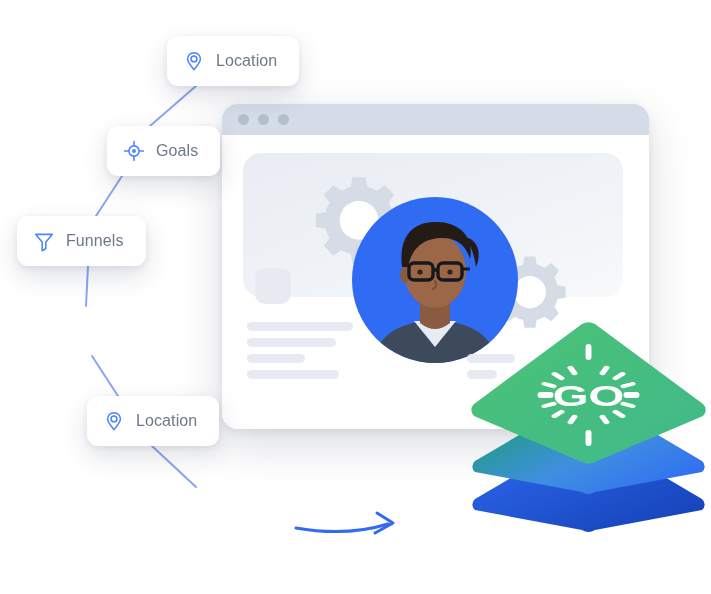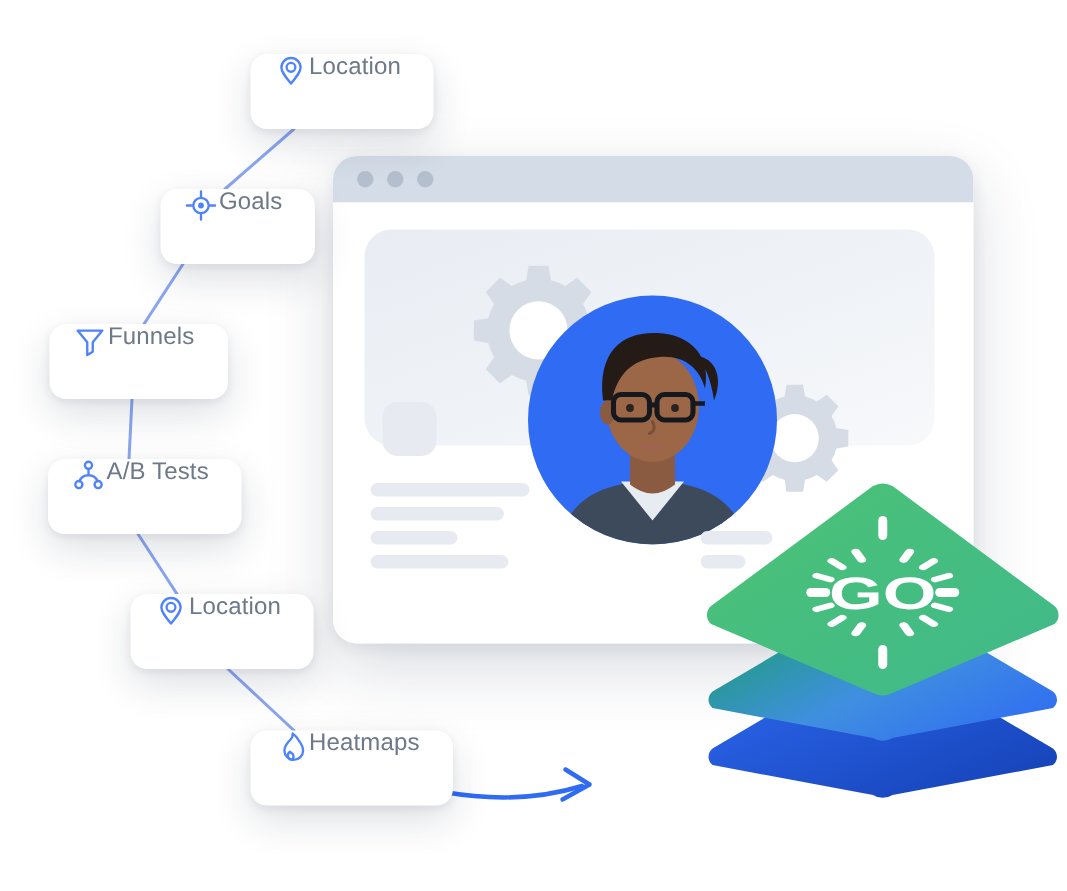--- a/index.html
+++ b/index.html
@@ -110,21 +110,22 @@
   .ph-l2 { left: 25px; top: 203px; width: 89px; }
   .ph-l3 { left: 25px; top: 219px; width: 58px; }
   .ph-l4 { left: 25px; top: 235px; width: 92px; }
   .ph-r1 { left: 245px; top: 219px; width: 48px; }
   .ph-r2 { left: 245px; top: 235px; width: 30px; }
 
   
   .pill {
     position: absolute;
     display: flex;
-    gap: 1px;
+    align-items: center;
+    gap: 11px;
     background: #ffffff;
     border-radius: 11px;
     padding: 0 22px 0 16px;
     height: 50px;
     box-shadow: 0 10px 26px rgba(20, 35, 65, 0.14),
                 0 2px 6px rgba(20, 35, 65, 0.07);
     white-space: nowrap;
   }
   .pill .pill-label {
     font-size: 16px;
@@ -134,21 +135,21 @@
   .pill .pill-icon {
     flex: 0 0 auto;
     width: 22px;
     height: 22px;
     display: block;
     color: #4f83fb;
   }
 
   .pill-location-1 { left: 167px; top: 36px; }
   .pill-goals      { left: 83px;  top: 126px; margin-left: 24px; }
-  .pill-funnels    { left: 33px;  top: 216px; }
+  .pill-funnels    { left: 17px;  top: 216px; }
   .pill-abtests    { left: 32px;  top: 306px; }
   .pill-location-2 { left: 87px;  top: 396px; }
   .pill-heatmaps   { left: 167px; top: 487px; }
 
   
   .go-stack {
     position: absolute;
     left: 466px;
     top: 312px;
     width: 245px;
@@ -258,45 +259,29 @@
     <span class="pill-label">Goals</span>
   </div>
 
   <div class="pill pill-funnels">
     <svg class="pill-icon" viewBox="0 0 24 24" fill="none" stroke="currentColor" stroke-width="1.7" stroke-linecap="round" stroke-linejoin="round" xmlns="http://www.w3.org/2000/svg">
       <path d="M3 4.8h18l-7 8.4v7l-4 2.4v-9.4z"></path>
     </svg>
     <span class="pill-label">Funnels</span>
   </div>
 
-  <div class="pill pill-abtests">
-    <svg class="pill-icon" viewBox="0 0 24 24" fill="none" stroke="currentColor" stroke-width="1.7" stroke-linecap="round" stroke-linejoin="round" xmlns="http://www.w3.org/2000/svg">
-      <circle cx="12" cy="4.6" r="2.6"></circle>
-      <circle cx="5" cy="18.6" r="2.6"></circle>
-      <circle cx="19" cy="18.6" r="2.6"></circle>
-      <path d="M12 7.2v4.6M12 11.8c-3.4 0-5.6 1.8-6.6 4.4M12 11.8c3.4 0 5.6 1.8 6.6 4.4"></path>
-    </svg>
-    <span class="pill-label">A/B Tests</span>
-  </div>
 
   <div class="pill pill-location-2">
     <svg class="pill-icon" viewBox="0 0 24 24" fill="none" stroke="currentColor" stroke-width="1.7" stroke-linecap="round" stroke-linejoin="round" xmlns="http://www.w3.org/2000/svg">
       <path d="M12 21.5c4.2-5 7-8.4 7-11.6a7 7 0 1 0-14 0c0 3.2 2.8 6.6 7 11.6z"></path>
       <circle cx="12" cy="9.7" r="3.2"></circle>
     </svg>
     <span class="pill-label">Location</span>
   </div>
 
-  <div class="pill pill-heatmaps">
-    <svg class="pill-icon" viewBox="0 0 24 24" fill="none" stroke="currentColor" stroke-width="1.7" stroke-linecap="round" stroke-linejoin="round" xmlns="http://www.w3.org/2000/svg">
-      <path d="M13.2 2.2c.6 3.2-1.6 4.2-3.2 6.2-1.9 2.4-2.8 4-2.8 6.2a6.8 6.8 0 0 0 13.6 0c0-4.2-3.1-7-4.4-9.2-.9-1.5-2.4-2.6-3.2-3.2z"></path>
-      <path d="M12.4 21.4a3.3 3.3 0 0 1-1.2-6c1 1.4 2.4 1.2 2.6 3a3 3 0 0 1-1.4 3z"></path>
-    </svg>
-    <span class="pill-label">Heatmaps</span>
-  </div>
 
   <div class="go-stack">
     <svg width="245" height="243" viewBox="0 0 245 243" xmlns="http://www.w3.org/2000/svg">
       <defs>
         <linearGradient id="gBottom" x1="0" y1="0" x2="1" y2="1">
           <stop offset="0" stop-color="#2f6bf3"></stop>
           <stop offset="1" stop-color="#1440b4"></stop>
         </linearGradient>
         <linearGradient id="gMid" x1="0" y1="0.1" x2="1" y2="0.9">
           <stop offset="0" stop-color="#17a05f"></stop>

